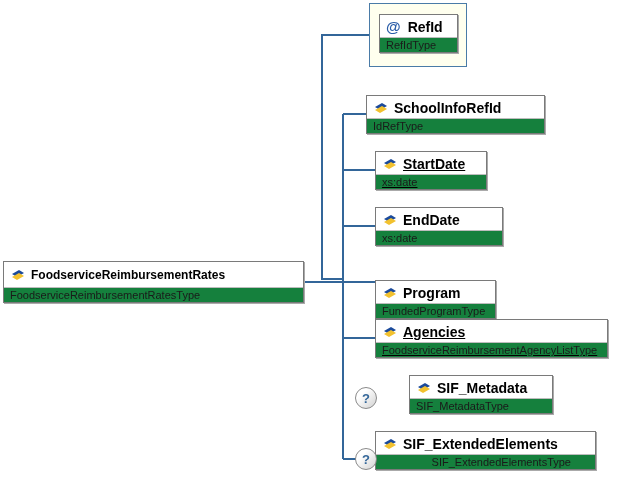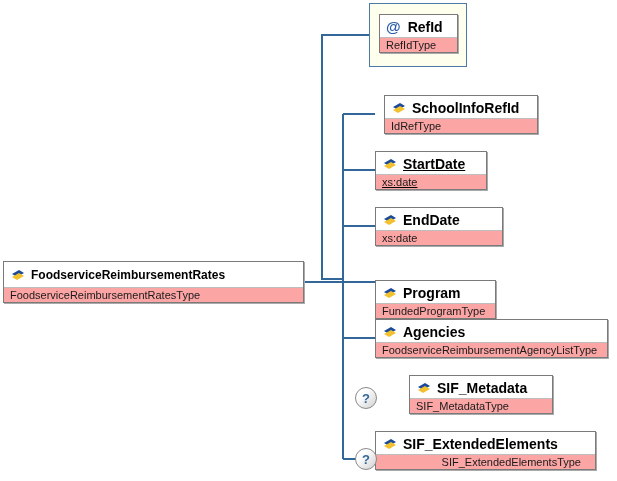--- a/index.html
+++ b/index.html
@@ -12,22 +12,22 @@
     position:absolute;z-index:2;background:#ffffff;
     border:1px solid #7a7a7a;box-shadow:1px 1px 0 0 #aaaaaa;
     box-sizing:border-box;
   }
   .node-title{
     display:flex;align-items:center;gap:5px;background:#ffffff;
     padding:2px 7px 1px 6px;height:22px;box-sizing:border-box;
     font-weight:bold;font-size:14px;color:#000;white-space:nowrap;
   }
   .node-type{
-    background:#fca5a5;border-top:1px solid #bdbdbd;
-    padding:1px 14px 2px 6px;height:15px;box-sizing:border-box;
+    background:#15803d;border-top:1px solid #bdbdbd;
+    padding:1px 24px 2px 6px;height:15px;box-sizing:border-box;
     font-size:11px;color:#1a1a1a;white-space:nowrap;overflow:hidden;
   }
   .root .node-title{height:25px;font-size:12px;}
   .el-icon{display:inline-flex;width:16px;height:12px;flex:0 0 16px;}
   .attr-container{
     position:absolute;z-index:2;background:#ffffee;border:1px solid #4a7ba7;
     box-sizing:border-box;
   }
   .attr-node{position:absolute;left:9px;top:10px;}
   .at-sign{color:#2a5da8;font-size:15px;font-weight:bold;margin-right:2px;}
@@ -73,21 +73,21 @@
   <div class="attr-container" style="left:369px;top:3px;width:98px;height:64px;">
     <div class="node attr-node" style="width:79px;">
       <div class="node-title">
         <span class="at-sign">@</span>
         <span>RefId</span>
       </div>
       <div class="node-type">RefIdType</div>
     </div>
   </div>
 
-  <div class="node" style="left:384px;top:95px;width:154px;">
+  <div class="node" style="left:366px;top:95px;width:179px;">
     <div class="node-title">
       <span class="el-icon">
         <svg viewBox="0 0 16 12" width="16" height="12">
           <polygon fill="#1b4a9b" points="2,5 9,1 14,4 7,8"></polygon>
           <polygon fill="#f2c12e" points="2,8 9,4 14,7 7,11"></polygon>
         </svg>
       </span>
       <span>SchoolInfoRefId</span>
     </div>
     <div class="node-type">IdRefType</div>
@@ -125,21 +125,21 @@
         <svg viewBox="0 0 16 12" width="16" height="12">
           <polygon fill="#1b4a9b" points="2,5 9,1 14,4 7,8"></polygon>
           <polygon fill="#f2c12e" points="2,8 9,4 14,7 7,11"></polygon>
         </svg>
       </span>
       <span>Program</span>
     </div>
     <div class="node-type">FundedProgramType</div>
   </div>
 
-  <div class="node" style="left:375px;top:319px;width:233px;">
+  <div class="node" style="left:375px;top:319px;width:233px;text-decoration:underline;">
     <div class="node-title">
       <span class="el-icon">
         <svg viewBox="0 0 16 12" width="16" height="12">
           <polygon fill="#1b4a9b" points="2,5 9,1 14,4 7,8"></polygon>
           <polygon fill="#f2c12e" points="2,8 9,4 14,7 7,11"></polygon>
         </svg>
       </span>
       <span>Agencies</span>
     </div>
     <div class="node-type">FoodserviceReimbursementAgencyListType</div>

